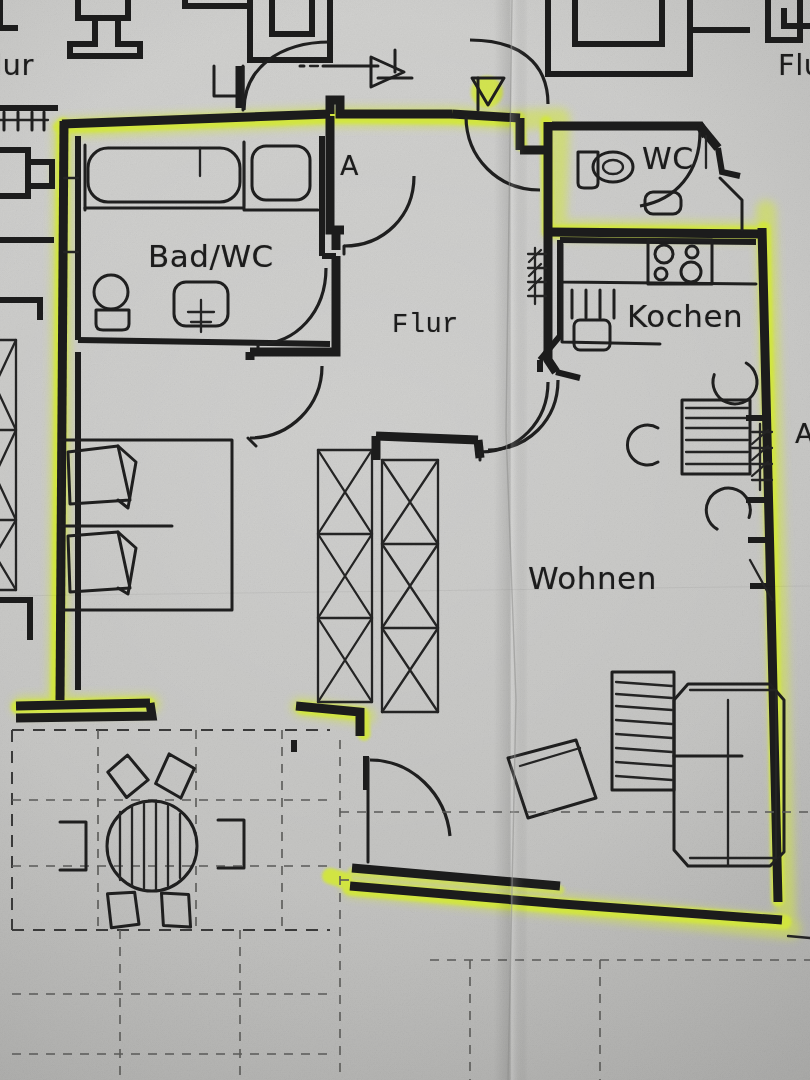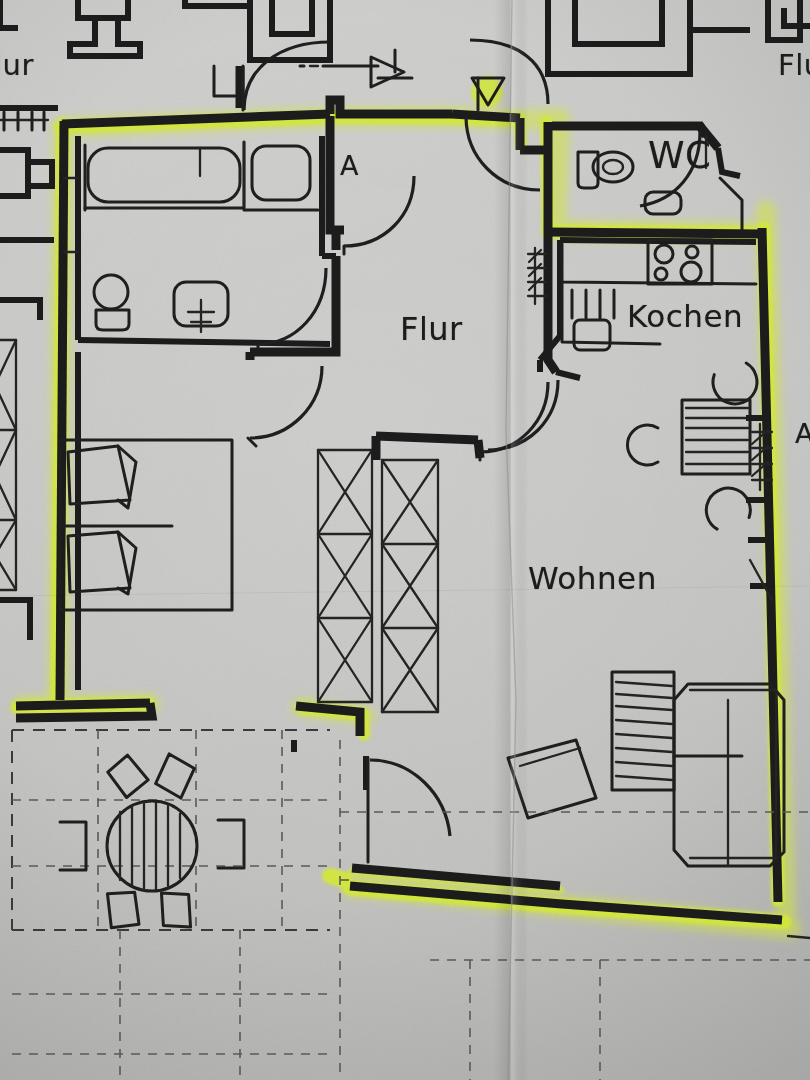--- a/index.html
+++ b/index.html
@@ -399,22 +399,23 @@
       </g>
 
       <path class="w2" d="M294,740 L294,752"></path>
     </g>
 
     <g>
       <path class="t2" d="M788,936 L810,938"></path>
     </g>
   </svg>
 
-  <div class="lbl" style="left:400px;top:310px;font-size:32px;">Flur</div>
-  <div class="lbl" style="left:642px;top:134px;font-size:37px;margin-left:6px;">WC</div>
+  <div class="lbl" style="left:148px;top:238px;font-size:31px;">Bad/WC</div>
+  <div class="lbl" style="left:392px;top:310px;font-size:27px;font-family:Liberation Mono, monospace;">Flur</div>
+  <div class="lbl" style="left:642px;top:141px;font-size:30px;">WC</div>
   <div class="lbl" style="left:627px;top:298px;font-size:31px;">Kochen</div>
   <div class="lbl" style="left:528px;top:560px;font-size:31px;">Wohnen</div>
 
   <div class="lbl" style="left:-6px;top:48px;font-size:29px;">lur</div>
   <div class="lbl" style="left:778px;top:48px;font-size:29px;">Flu</div>
 
   <div class="lbl" style="left:340px;top:150px;font-size:27px;">A</div>
   <div class="lbl" style="left:795px;top:418px;font-size:27px;">A</div>
 
   <svg id="fold" viewBox="0 0 810 1080" style="z-index:6;">

